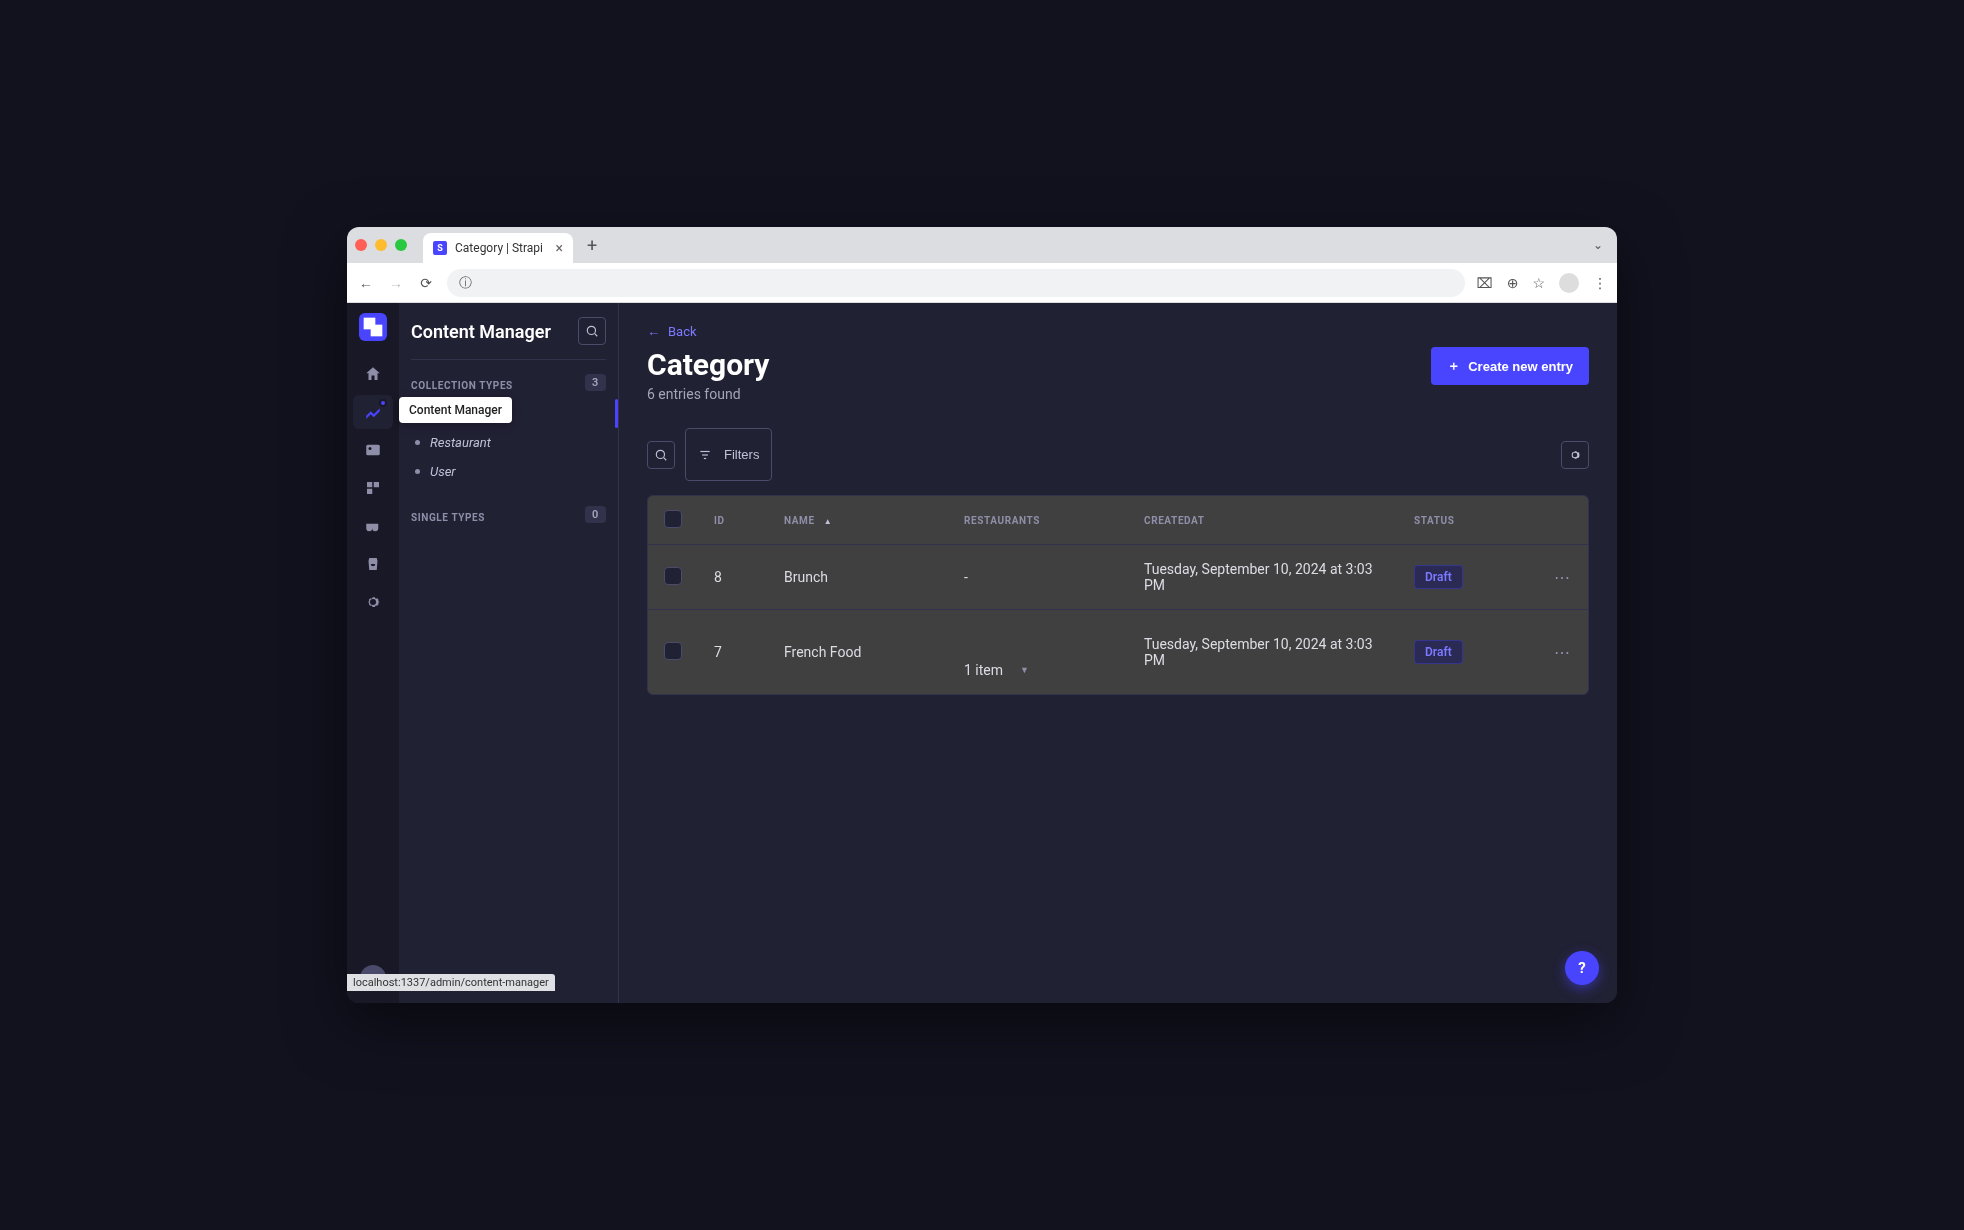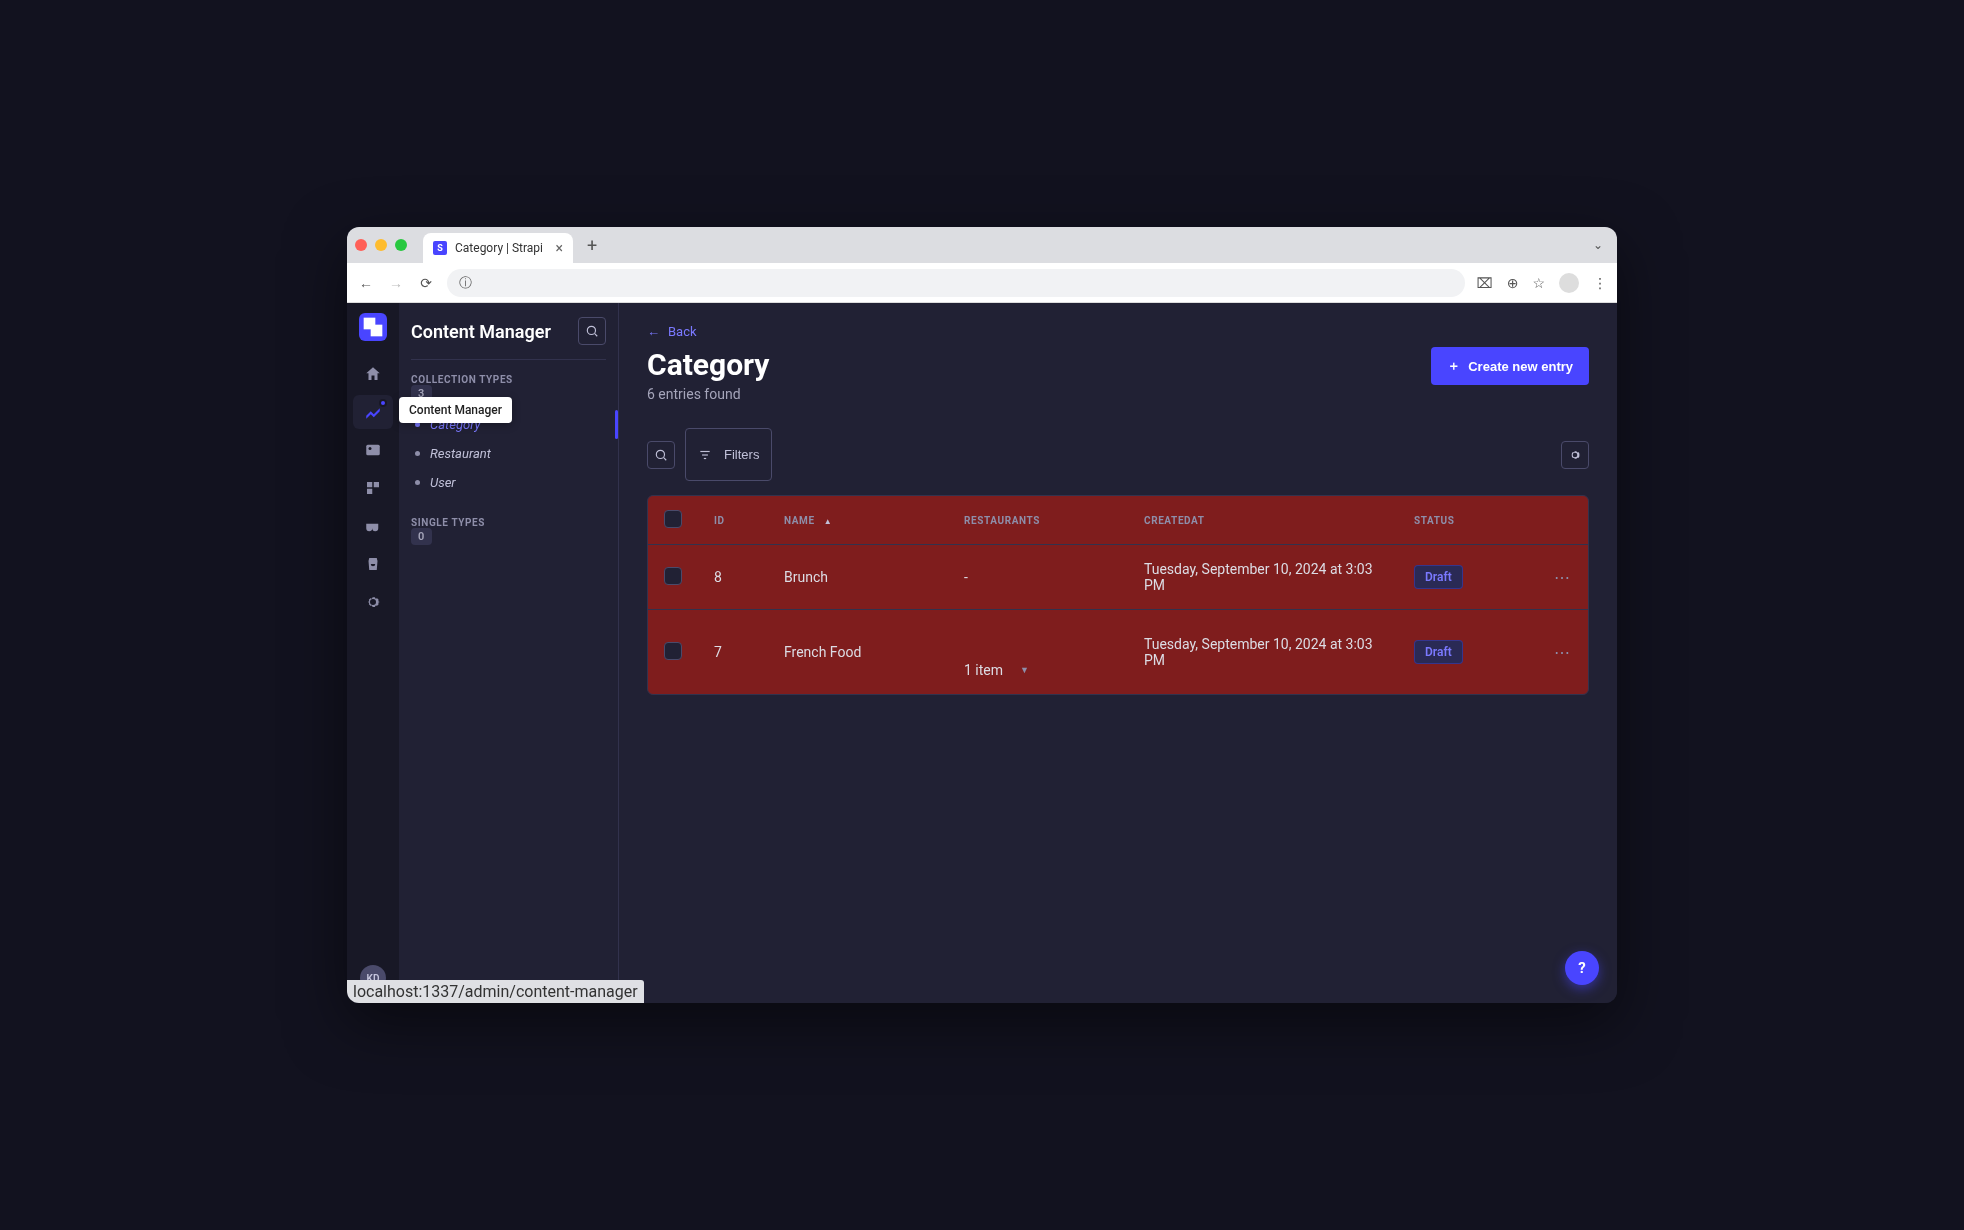--- a/index.html
+++ b/index.html
@@ -108,22 +108,22 @@
     width: 220px; background:#212134; border-right:1px solid #32324d;
     display:flex;flex-direction:column; padding:14px 12px 0 12px;
   }
   .secondary-header { display:flex; align-items:center; gap:8px; margin-bottom:14px;}
   .secondary-title{font-size:18px;font-weight:600;color:#fff;flex:1;}
   .icon-btn {
     width:28px;height:28px;border:1px solid #4a4a6a;border-radius:4px;display:flex;align-items:center;justify-content:center;color:#c0c0d8;cursor:pointer;background:transparent;
   }
   .secondary-sidebar hr{border:none;border-top:1px solid #32324d;margin-bottom:14px;}
   .type-group-header{
-    display:flex;align-items:flex-start;justify-content:space-between;
-    font-size:10px;letter-spacing:0.06em;text-transform:uppercase;color:#8e8ea9;font-weight:700;margin-bottom:8px;flex-direction:column;
+    display:flex;align-items:flex-end;justify-content:space-between;
+    font-size:10px;letter-spacing:0.06em;text-transform:uppercase;color:#8e8ea9;font-weight:700;margin-bottom:8px;
   }
   .count-badge{
     background:#32324d;color:#a5a5ba;border-radius:4px;font-size:11px;padding:2px 7px;font-weight:600;
   }
   .type-list{list-style:none;margin-bottom:20px;}
   .type-list li{
     display:flex;align-items:center;gap:10px;padding:7px 8px 7px 4px;border-radius:4px;color:#c0c0d8;cursor:pointer;font-size:13px;position:relative;font-style:italic;
   }
   .type-list li .dot{width:5px;height:5px;border-radius:50%;background:#8e8ea9;}
   .type-list li.active{color:#7b79ff;}
@@ -145,21 +145,21 @@
   }
 
   .toolbar{display:flex;align-items:center;gap:10px;margin-bottom:14px;}
   .toolbar .spacer{flex:1;}
   .filter-btn{
     display:flex;align-items:center;gap:12px;background:#212134;border:1px solid #4a4a6a;color:#c0c0d8;border-radius:4px;padding:18px 12px;font-size:13px;cursor:pointer;
   }
 
   
   .table-card{
-    background:#7f1d1d;border:1px solid #32324d;border-radius:6px;overflow:hidden;
+    background:#404040;border:1px solid #32324d;border-radius:6px;overflow:hidden;
   }
   table{width:100%;border-collapse:collapse;}
   thead th{
     text-align:left;font-size:10px;letter-spacing:0.06em;text-transform:uppercase;color:#8e8ea9;font-weight:700;
     padding:14px 16px;border-bottom:1px solid #32324d;
   }
   tbody td{
     padding:16px;border-bottom:1px solid #32324d;color:#dcdce4;font-size:14px;vertical-align:middle;
   }
   tbody tr:last-child td{border-bottom:none;}
@@ -176,21 +176,21 @@
 
   
   .help-bubble{
     position:absolute;right:18px;bottom:18px;width:34px;height:34px;border-radius:50%;
     background:#4945ff;color:#fff;display:flex;align-items:center;justify-content:center;cursor:pointer;font-size:15px;font-weight:700;
     box-shadow:0 4px 12px rgba(73,69,255,0.5);
   }
 
   
   .status-link{
-    position:absolute;left:0;bottom:0;background:#dfe0e4;color:#333;font-size:16px;padding:2px 6px;border-top-right-radius:3px;
+    position:absolute;left:0;bottom:12px;background:#dfe0e4;color:#333;font-size:11px;padding:2px 6px;border-top-right-radius:3px;
   }
 </style>
 </head>
 <body>
 
 <div class="browser-window">
 
   <div class="tab-bar">
     <div class="traffic-lights">
       <span class="tl-red"></span>

